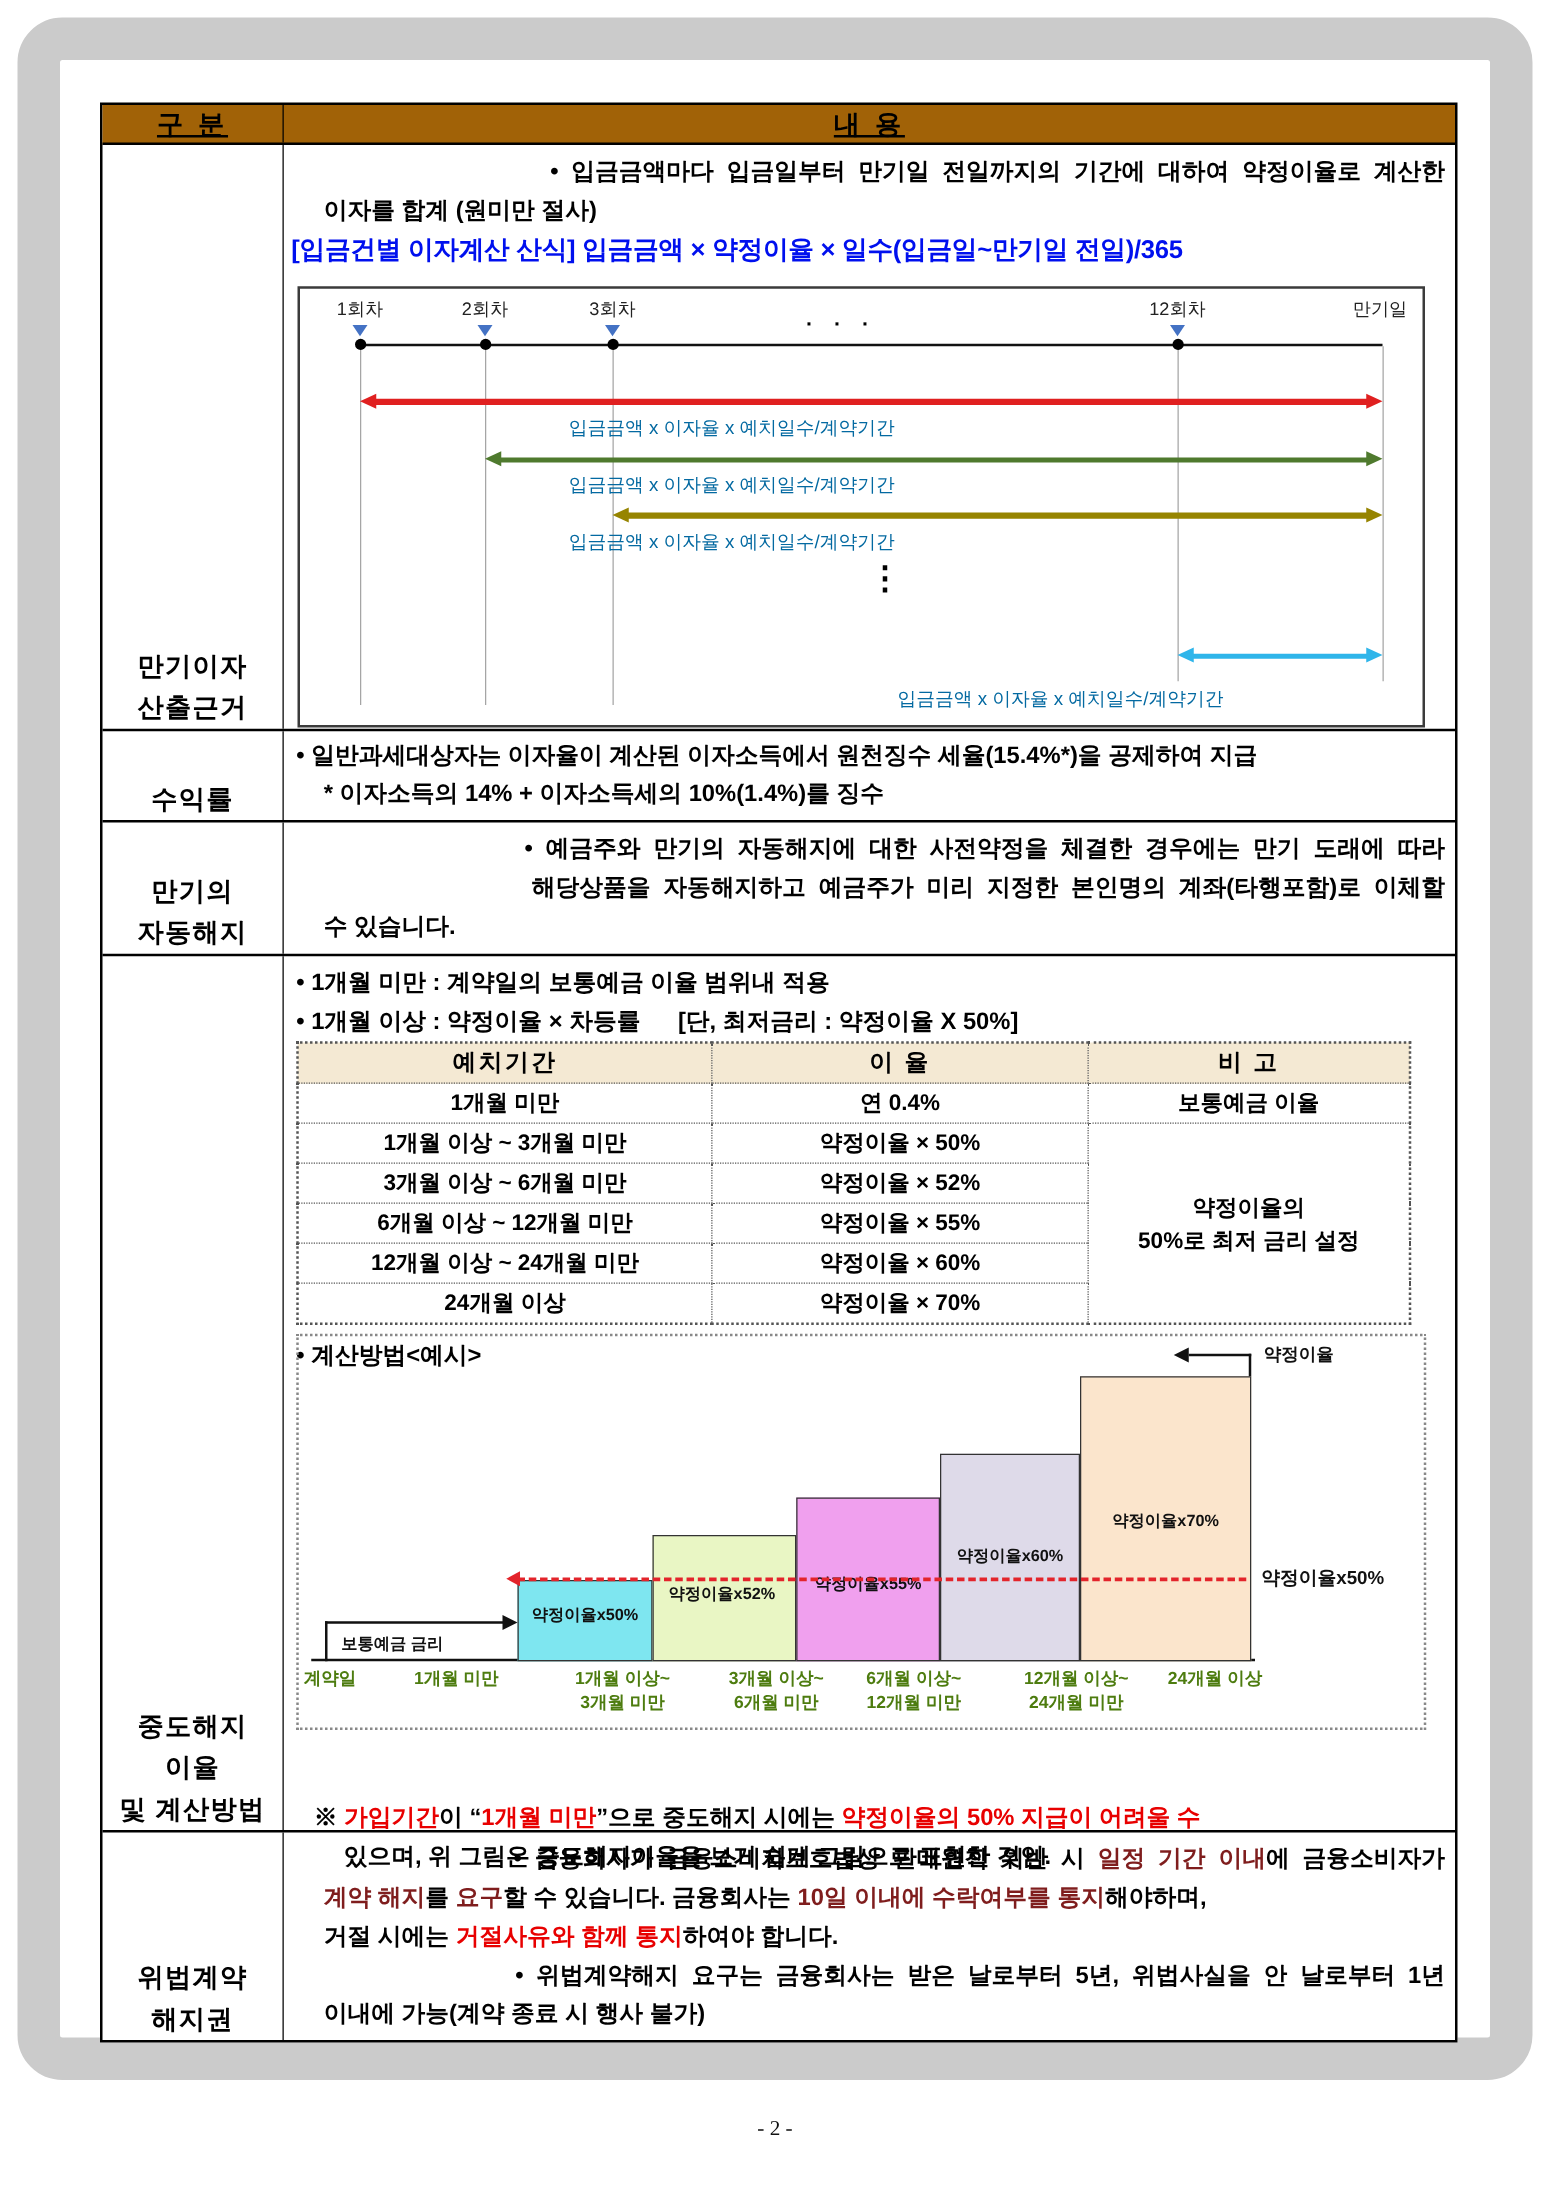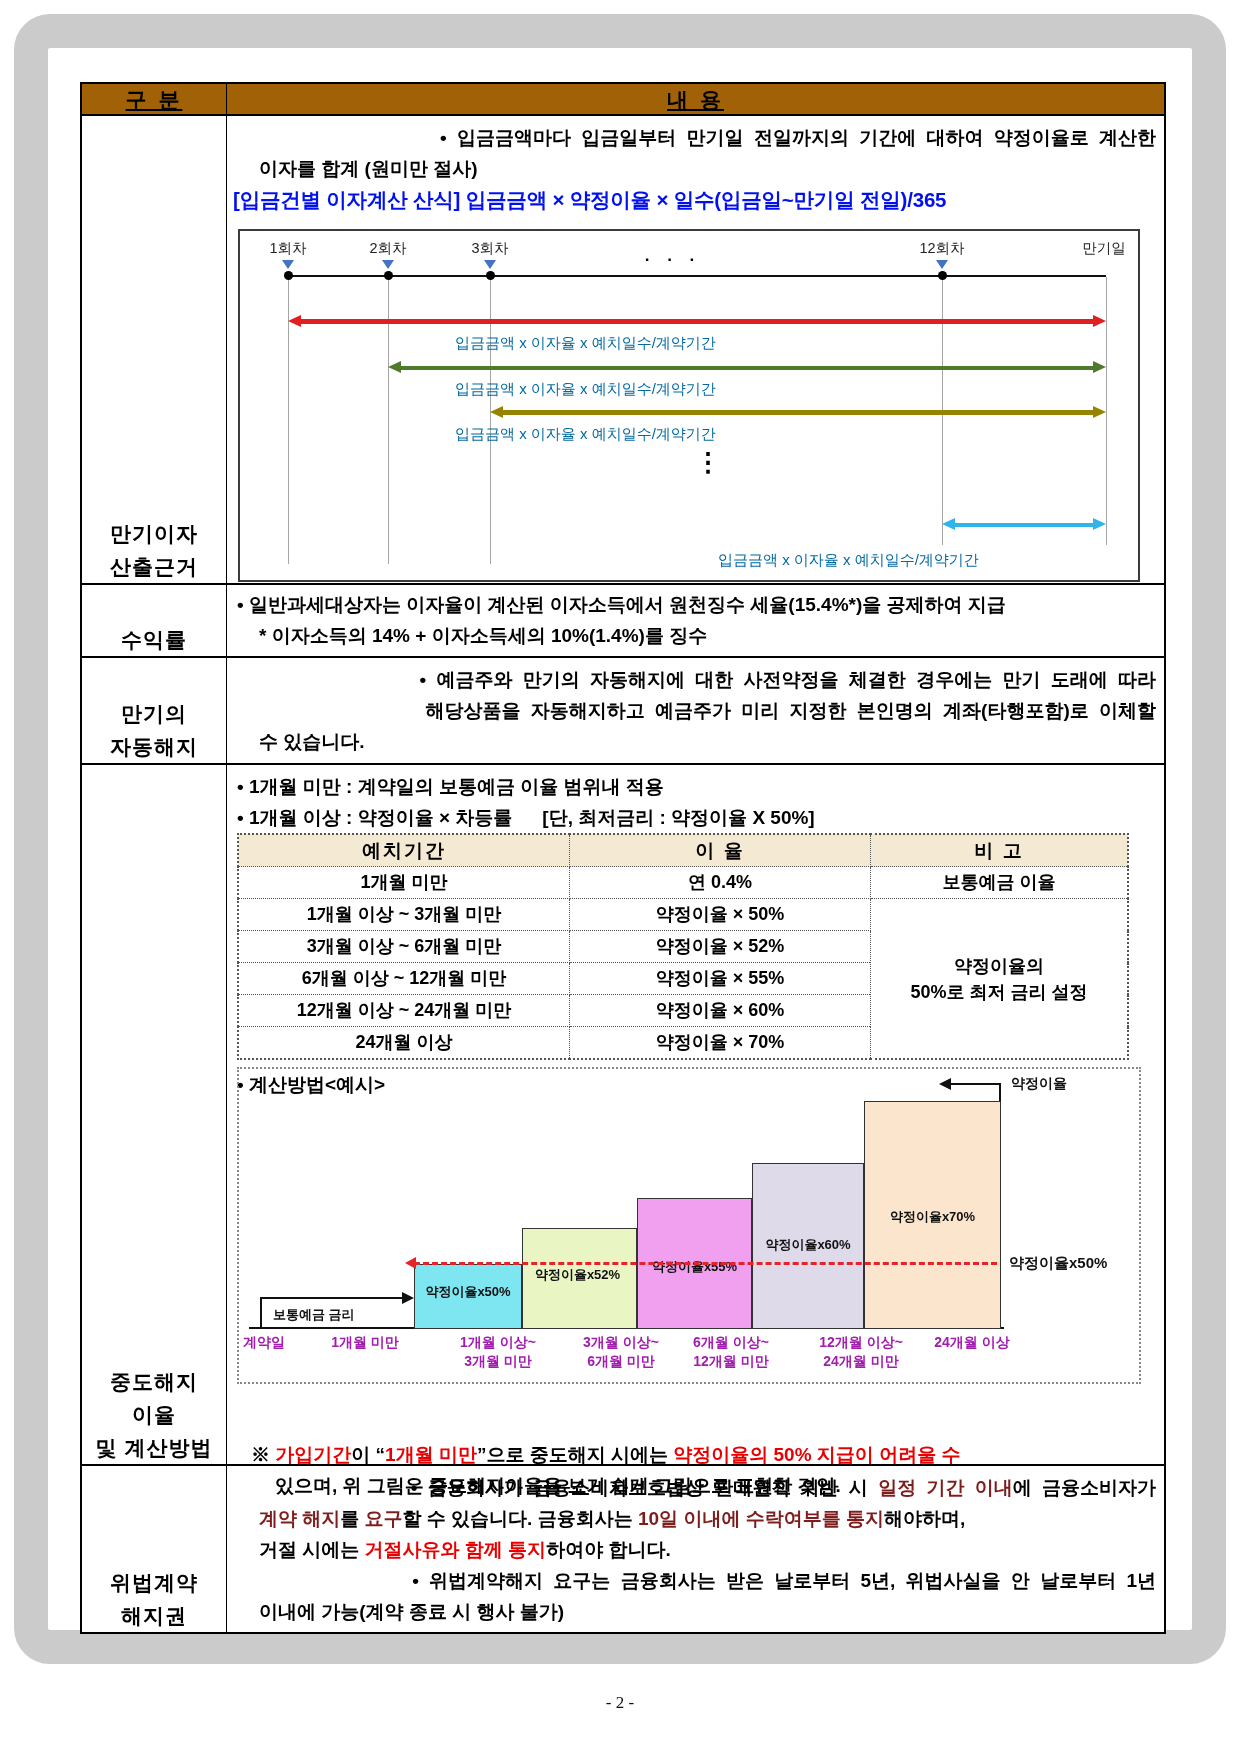--- a/index.html
+++ b/index.html
@@ -43,21 +43,21 @@
   .rtab th,.rtab td{border:1px dotted #555;text-align:center;padding:0;}
   .rtab{border:2px dotted #555;}
   .rtab th{background:#F4E9D3;height:27px;font-size:19px;letter-spacing:2px;}
   .rtab td{height:27px;font-size:18px;}
   .rtab .mnote{font-size:18px;line-height:26px;}
 
   
   .dg2{position:absolute;left:10px;top:302px;width:900px;height:313px;border:2px dotted #888;font-size:13px;line-height:16px;}
   .bar{position:absolute;border:1px solid #333;box-sizing:border-box;}
   .barlab{position:absolute;font-size:13px;font-weight:bold;text-align:center;color:#111;}
-  .xlab{position:absolute;top:264px;text-align:center;font-size:14px;line-height:19px;color:#a21caf;}
+  .xlab{position:absolute;top:264px;text-align:center;font-size:14px;line-height:19px;color:#4d7c0f;}
   .bline{position:absolute;background:#111;}
   .rdash{position:absolute;left:175px;top:193px;width:583px;border-top:3px dashed #E3242B;}
   .rdash-tl{position:absolute;left:166px;top:188px;width:0;height:0;border:6px solid transparent;border-left:none;border-right:11px solid #E3242B;}
 
   .note-line{margin-left:14px;}
   .note-line2{margin-left:38px;}
   .pagenum{position:absolute;left:0;top:1693px;width:100%;text-align:center;
            font-family:"Liberation Serif",serif;font-weight:normal;font-size:17px;color:#111;}
 </style>
 </head>

